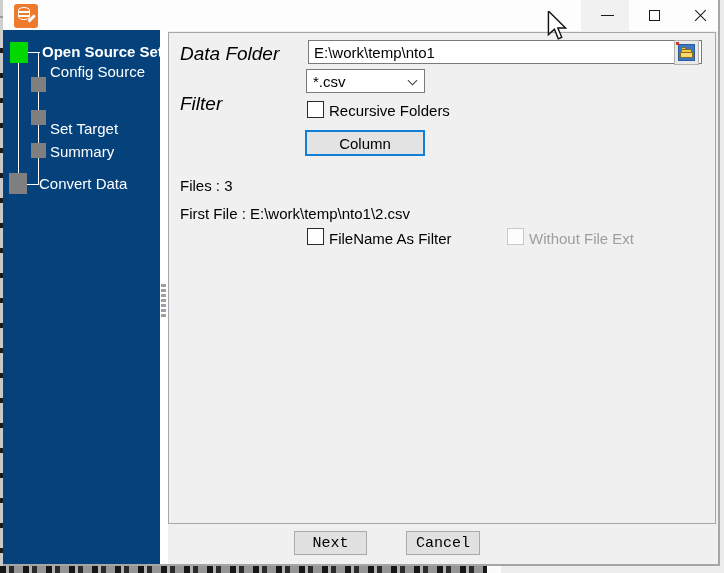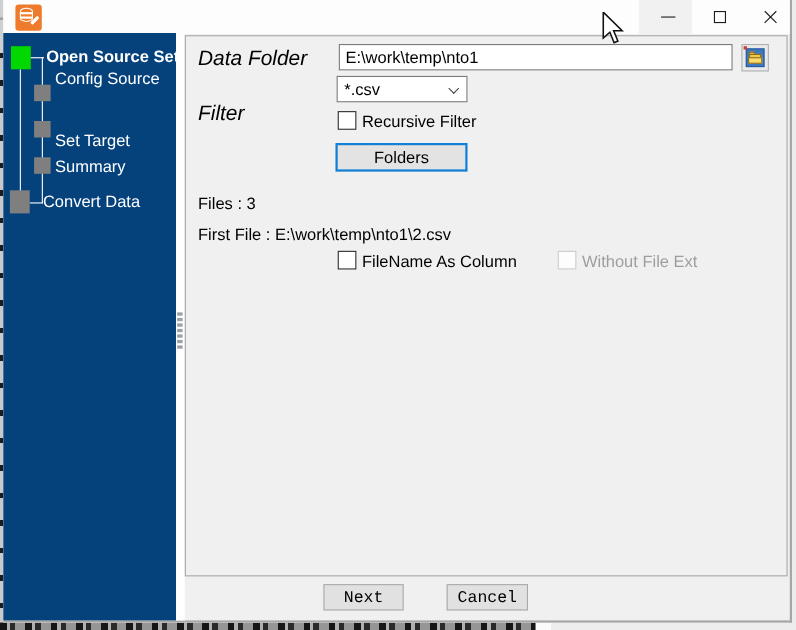--- a/index.html
+++ b/index.html
@@ -50,21 +50,21 @@
   .step-label { color:#ffffff; font-size:15px; line-height:16px; white-space:nowrap; }
   .step-label.bold { font-weight:bold; }
 
   .gutter { left:160px; top:31px; width:8px; height:533px; background:#ffffff; }
   .splitter-dots { left:161px; top:284px; width:6px; }
   .splitter-dots div { width:5px; height:3px; background:#9aa0a6; margin-bottom:2px; }
 
   
   .panel { left:168px; top:32px; width:548px; height:492px; background:#f0f0f0; border:1px solid #a7a7a7; }
   .form-label { font-size:19px; color:#000; white-space:nowrap;font-style:italic; }
-  .text-input { left:308px; top:40px; width:358px; height:24px; border:1px solid #7a7a7a;
+  .text-input { left:308px; top:40px; width:394px; height:24px; border:1px solid #7a7a7a;
                 background:#fff; font-family:inherit; font-size:15px; padding:4px 5px; color:#000; }
   .browse-btn { left:674px; top:40px; width:25px; height:25px; background:#e9e9e9;
                 border:1px solid #b0b0b0; }
   .browse-inner { left:3px; top:3px; width:17px; height:17px; background:#3c78c0; border:1px solid #2a5d9e; }
   .folder-back { left:2px; top:4px; width:11px; height:8px; background:#f5c843; border:1px solid #8a6d1f; }
   .folder-tab { left:2px; top:2px; width:5px; height:3px; background:#f5c843; border:1px solid #8a6d1f; border-bottom:none; }
   .folder-front { left:1px; top:7px; width:13px; height:6px; background:#fadb6e; border:1px solid #8a6d1f; }
   .red-dot { left:1px; top:1px; width:3px; height:3px; background:#d03a2b; }
 
   .dropdown { left:306px; top:69px; width:119px; height:24px; background:#fff;
@@ -164,29 +164,29 @@
   <div class="abs red-dot"></div>
 </div>
 
 <div class="abs form-label" style="left:180px; top:73px;margin-top:20px;">Filter</div>
 <div class="abs dropdown">
   <span>*.csv</span>
   <span class="chevron"></span>
 </div>
 
 <div class="abs checkbox" style="left:307px; top:101px;"></div>
-<div class="abs check-label" style="left:329px; top:102px;">Recursive Filter</div>
+<div class="abs check-label" style="left:329px; top:102px;">Recursive Folders</div>
 
-<button class="abs preview-btn">Folders</button>
+<button class="abs preview-btn">Column</button>
 
 <div class="abs info-text" style="left:180px; top:177px;">Files : 3</div>
 <div class="abs info-text" style="left:180px; top:205px;">First File : E:\work\temp\nto1\2.csv</div>
 
 <div class="abs checkbox" style="left:307px; top:228px;"></div>
-<div class="abs check-label" style="left:329px; top:230px;">FileName As Column</div>
+<div class="abs check-label" style="left:329px; top:230px;">FileName As Filter</div>
 <div class="abs checkbox disabled" style="left:507px; top:228px;"></div>
 <div class="abs check-label disabled" style="left:529px; top:230px;">Without File Ext</div>
 
 <button class="abs footer-btn next-btn">Next</button>
 <button class="abs footer-btn cancel-btn">Cancel</button>
 
 <svg class="abs cursor" viewBox="0 0 14 21">
   <polygon points="1,0 1,16.5 5.2,12.8 7.9,19.5 10.3,18.4 7.6,11.9 13,11.9" fill="#ffffff" stroke="#111111" stroke-width="1"></polygon>
 </svg>
 

